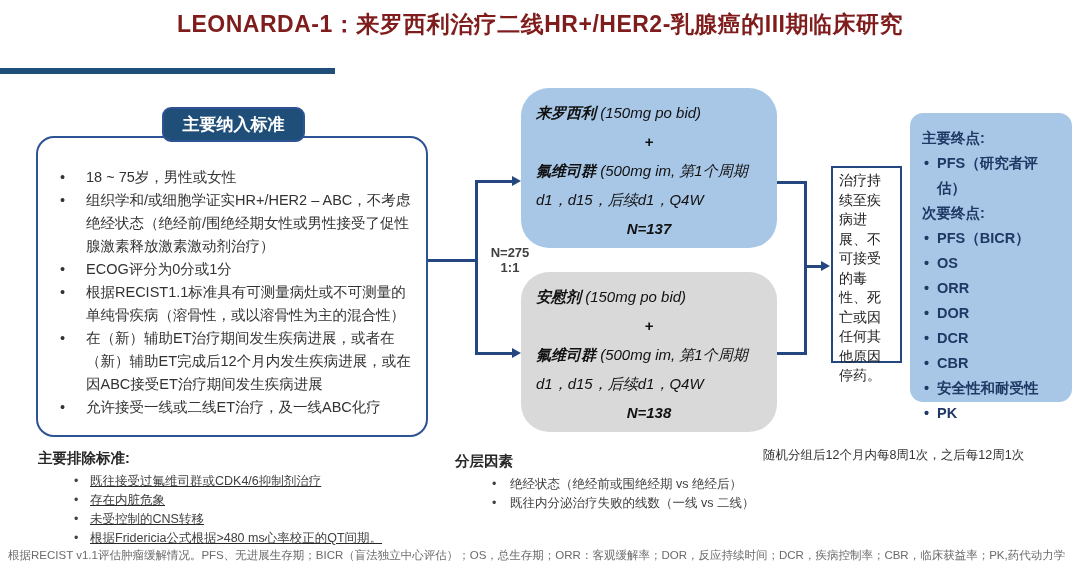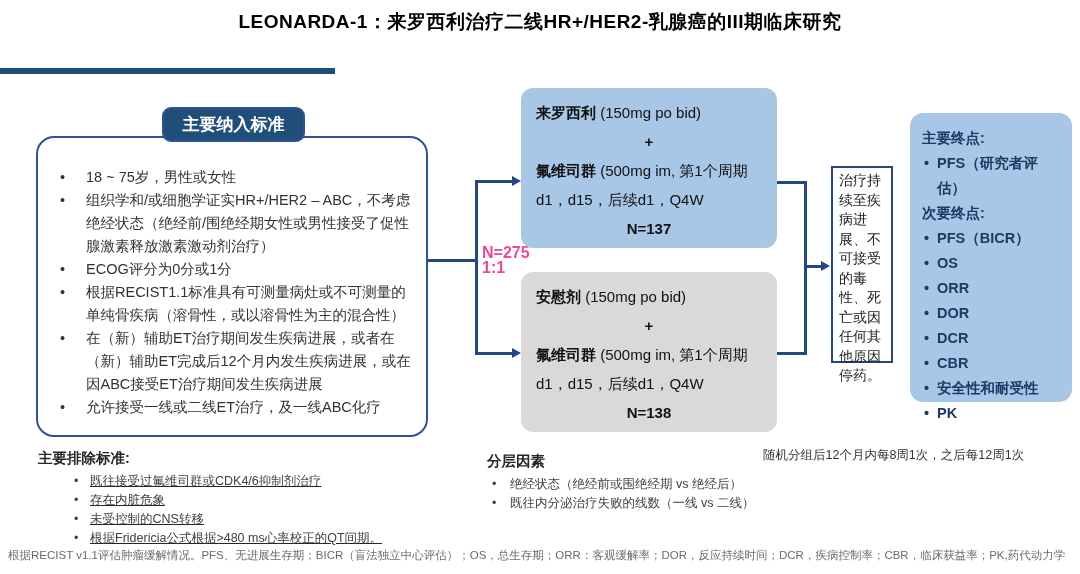--- a/index.html
+++ b/index.html
@@ -2,21 +2,21 @@
 <html><head>
 <meta charset="utf-8">
 <style>
   html,body{margin:0;padding:0;background:#ffffff;}
   .slide{
     position:relative;width:1080px;height:574px;background:#ffffff;overflow:hidden;
     font-family:"Liberation Sans","DejaVu Sans",sans-serif;color:#262626;
   }
   .title{
     position:absolute;left:0;top:9px;width:100%;text-align:center;
-    font-size:19px;font-weight:bold;color:#000000;letter-spacing:0.5px;
+    font-size:23px;font-weight:bold;color:#7f1d1d;letter-spacing:0.5px;
   }
   .title-bar{position:absolute;left:0;top:68px;width:335px;height:6px;background:#1F4E79;}
 
   
   .inc-box{
     position:absolute;left:36px;top:136px;width:392px;height:301px;
     border:2.5px solid #2E5395;border-radius:18px;background:#ffffff;box-sizing:border-box;
   }
   .inc-pill{
     position:absolute;left:162px;top:107px;width:143px;height:35px;
@@ -32,38 +32,38 @@
   
   .hline,.vline{position:absolute;background:#24477F;}
   .hline{height:2.5px;}
   .vline{width:2.5px;}
   .arrow-r{
     position:absolute;width:0;height:0;
     border-top:5.5px solid transparent;border-bottom:5.5px solid transparent;
     border-left:9px solid #24477F;
   }
   .rand{
-    position:absolute;left:482px;top:245px;width:56px;
-    font-size:16px;font-weight:bold;color:#ec4899;line-height:15px;
+    position:absolute;left:482px;top:245px;width:56px;text-align:center;
+    font-size:13px;font-weight:bold;color:#404040;line-height:15px;
   }
 
   
   .arm{
-    position:absolute;left:521px;width:256px;height:160px;border-radius:12px;
-    box-sizing:border-box;padding:10px 15px 16px 15px;font-size:15px;color:#111111;
+    position:absolute;left:521px;width:256px;height:160px;border-radius:28px;
+    box-sizing:border-box;padding:10px 15px 16px 15px;font-size:15px;color:#111111;font-style:italic;
   }
   .arm-top{top:88px;background:#A8C7E6;}
   .arm-bottom{top:272px;background:#D9D9D9;}
   .arm-line{line-height:29px;}
   .arm .b{font-weight:bold;}
   .arm .center{text-align:center;}
 
   
   .cont-box{
-    position:absolute;left:831px;top:166px;width:62px;height:197px;
+    position:absolute;left:831px;top:166px;width:71px;height:197px;
     border:2px solid #24477F;background:#ffffff;box-sizing:border-box;
     padding:3px 6px;font-size:14px;line-height:19.5px;color:#222222;
     word-break:break-all;
   }
 
   
   .ep-box{
     position:absolute;left:910px;top:113px;width:162px;height:289px;
     background:#A8C7E6;border-radius:13px;box-sizing:border-box;
     padding:13px 8px 0 12px;color:#1F3864;font-weight:bold;font-size:14.5px;
@@ -72,21 +72,21 @@
   .ep-list{margin:0;padding:0;list-style:none;}
   .ep-list li{position:relative;padding-left:15px;line-height:25px;}
   .ep-list li::before{content:"•";position:absolute;left:2px;}
 
   
   .excl-h{position:absolute;left:38px;top:449px;font-size:14.5px;font-weight:bold;color:#262626;}
   .excl-list{position:absolute;left:72px;top:472px;margin:0;padding:0;list-style:none;text-decoration:underline;}
   .excl-list li{position:relative;padding-left:18px;font-size:12.5px;line-height:19px;color:#404040;}
   .excl-list li::before{content:"•";position:absolute;left:2px;}
 
-  .strat-h{position:absolute;left:455px;top:452px;font-size:14.5px;font-weight:bold;color:#262626;margin-left:32px;}
+  .strat-h{position:absolute;left:455px;top:452px;font-size:14.5px;font-weight:bold;color:#262626;}
   .strat-list{position:absolute;left:488px;top:475px;margin:0;padding:0;list-style:none;}
   .strat-list li{position:relative;padding-left:22px;font-size:12.5px;line-height:19px;color:#404040;}
   .strat-list li::before{content:"•";position:absolute;left:4px;}
 
   .assess{position:absolute;left:763px;top:447px;font-size:12.5px;color:#333333;}
 
   .footnote{
     position:absolute;left:8px;top:548px;width:1068px;
     font-size:11.5px;color:#6b6b6b;
   }

